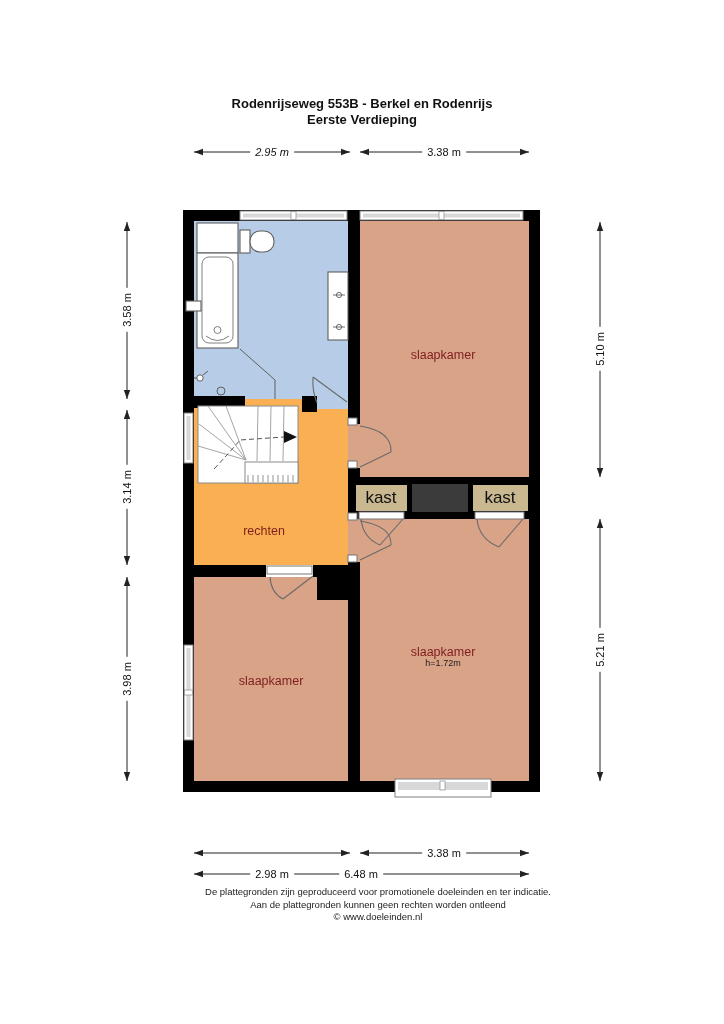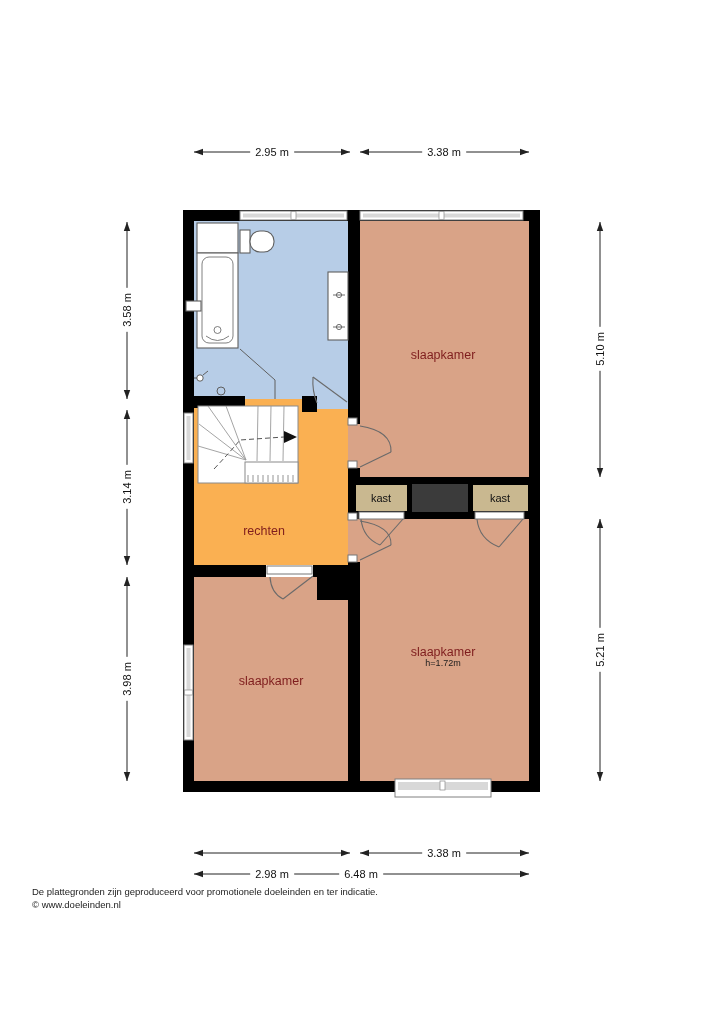--- a/index.html
+++ b/index.html
@@ -2,25 +2,25 @@
 <html><head>
 <meta charset="utf-8">
 <style>
   html,body{margin:0;padding:0;background:#fff;}
   #page{position:relative;width:724px;height:1024px;background:#ffffff;overflow:hidden;
         font-family:"Liberation Sans","DejaVu Sans",sans-serif;color:#1a1a1a;}
   svg{position:absolute;left:0;top:0;}
   .abs{position:absolute;transform:translate(-50%,-50%);white-space:nowrap;}
   .title-line{font-size:13px;font-weight:bold;text-align:center;line-height:16px;color:#111;}
   .room-label{font-size:12.5px;color:#7f1d1d;text-align:center;}
-  .kast-label{font-size:11px;color:#111;text-align:right;}
+  .kast-label{font-size:17px;color:#111;text-align:right;}
   .h-note{font-size:9px;color:#1c1c1c;text-align:center;margin-top:-1px;}
   .dim{font-size:11px;color:#111;background:#fff;padding:0 5px;line-height:13px;}
   .dim.vert{transform:translate(-50%,-50%) rotate(-90deg);}
-  .footer-line{font-size:9.5px;line-height:12.5px;color:#222;text-align:left;padding-left:32px;}
+  .footer-line{font-size:9.5px;line-height:12.5px;color:#222;text-align:center;padding-left:32px;}
   #title-block{position:absolute;top:96px;left:0;width:724px;}
   #footer-block{position:absolute;top:886px;left:0;width:724px;}
 </style>
 </head>
 <body>
 
 <div id="page">
 
   <svg width="724" height="1024" viewBox="0 0 724 1024">
 
@@ -209,22 +209,26 @@
         <path d="M127,565 l-3.2,-9 h6.4 Z"></path>
       <path d="M127,577 l-3.2,9 h6.4 Z"></path>
         <path d="M127,781 l-3.2,-9 h6.4 Z"></path>
       <path d="M600,222 l-3.2,9 h6.4 Z"></path>
         <path d="M600,477 l-3.2,-9 h6.4 Z"></path>
       <path d="M600,519 l-3.2,9 h6.4 Z"></path>
         <path d="M600,781 l-3.2,-9 h6.4 Z"></path>
     </g>
   </svg>
 
-
-  <span class="abs dim" style="left:272px;top:152px;">2.95 m</span>
+  <div id="title-block">
+    <div class="title-line">Rodenrijseweg 553B - Berkel en Rodenrijs</div>
+    <div class="title-line">Eerste Verdieping</div>
+  </div>
+
+  <span class="abs dim" style="left:272px;top:152px;font-style:italic;">2.95 m</span>
   <span class="abs dim" style="left:444px;top:152px;">3.38 m</span>
   <span class="abs dim" style="left:272px;top:874px;">2.98 m</span>
   <span class="abs dim" style="left:444px;top:853px;">3.38 m</span>
   <span class="abs dim" style="left:361px;top:874px;">6.48 m</span>
   <span class="abs dim vert" style="left:127px;top:310px;">3.58 m</span>
   <span class="abs dim vert" style="left:127px;top:487px;">3.14 m</span>
   <span class="abs dim vert" style="left:127px;top:679px;">3.98 m</span>
   <span class="abs dim vert" style="left:600px;top:349px;">5.10 m</span>
   <span class="abs dim vert" style="left:600px;top:650px;">5.21 m</span>
 
@@ -233,16 +237,17 @@
   <span class="abs room-label" style="left:271px;top:681px;">slaapkamer</span>
   <div class="abs" style="left:443px;top:656px;">
     <div class="room-label">slaapkamer</div>
     <div class="h-note">h=1.72m</div>
   </div>
   <span class="abs kast-label" style="left:381px;top:498px;">kast</span>
   <span class="abs kast-label" style="left:500px;top:498px;">kast</span>
 
   <div id="footer-block">
     <div class="footer-line">De plattegronden zijn geproduceerd voor promotionele doeleinden en ter indicatie.</div>
+    <div class="footer-line">Aan de plattegronden kunnen geen rechten worden ontleend</div>
     <div class="footer-line">© www.doeleinden.nl</div>
   </div>
 
 </div>
 
 </body></html>

